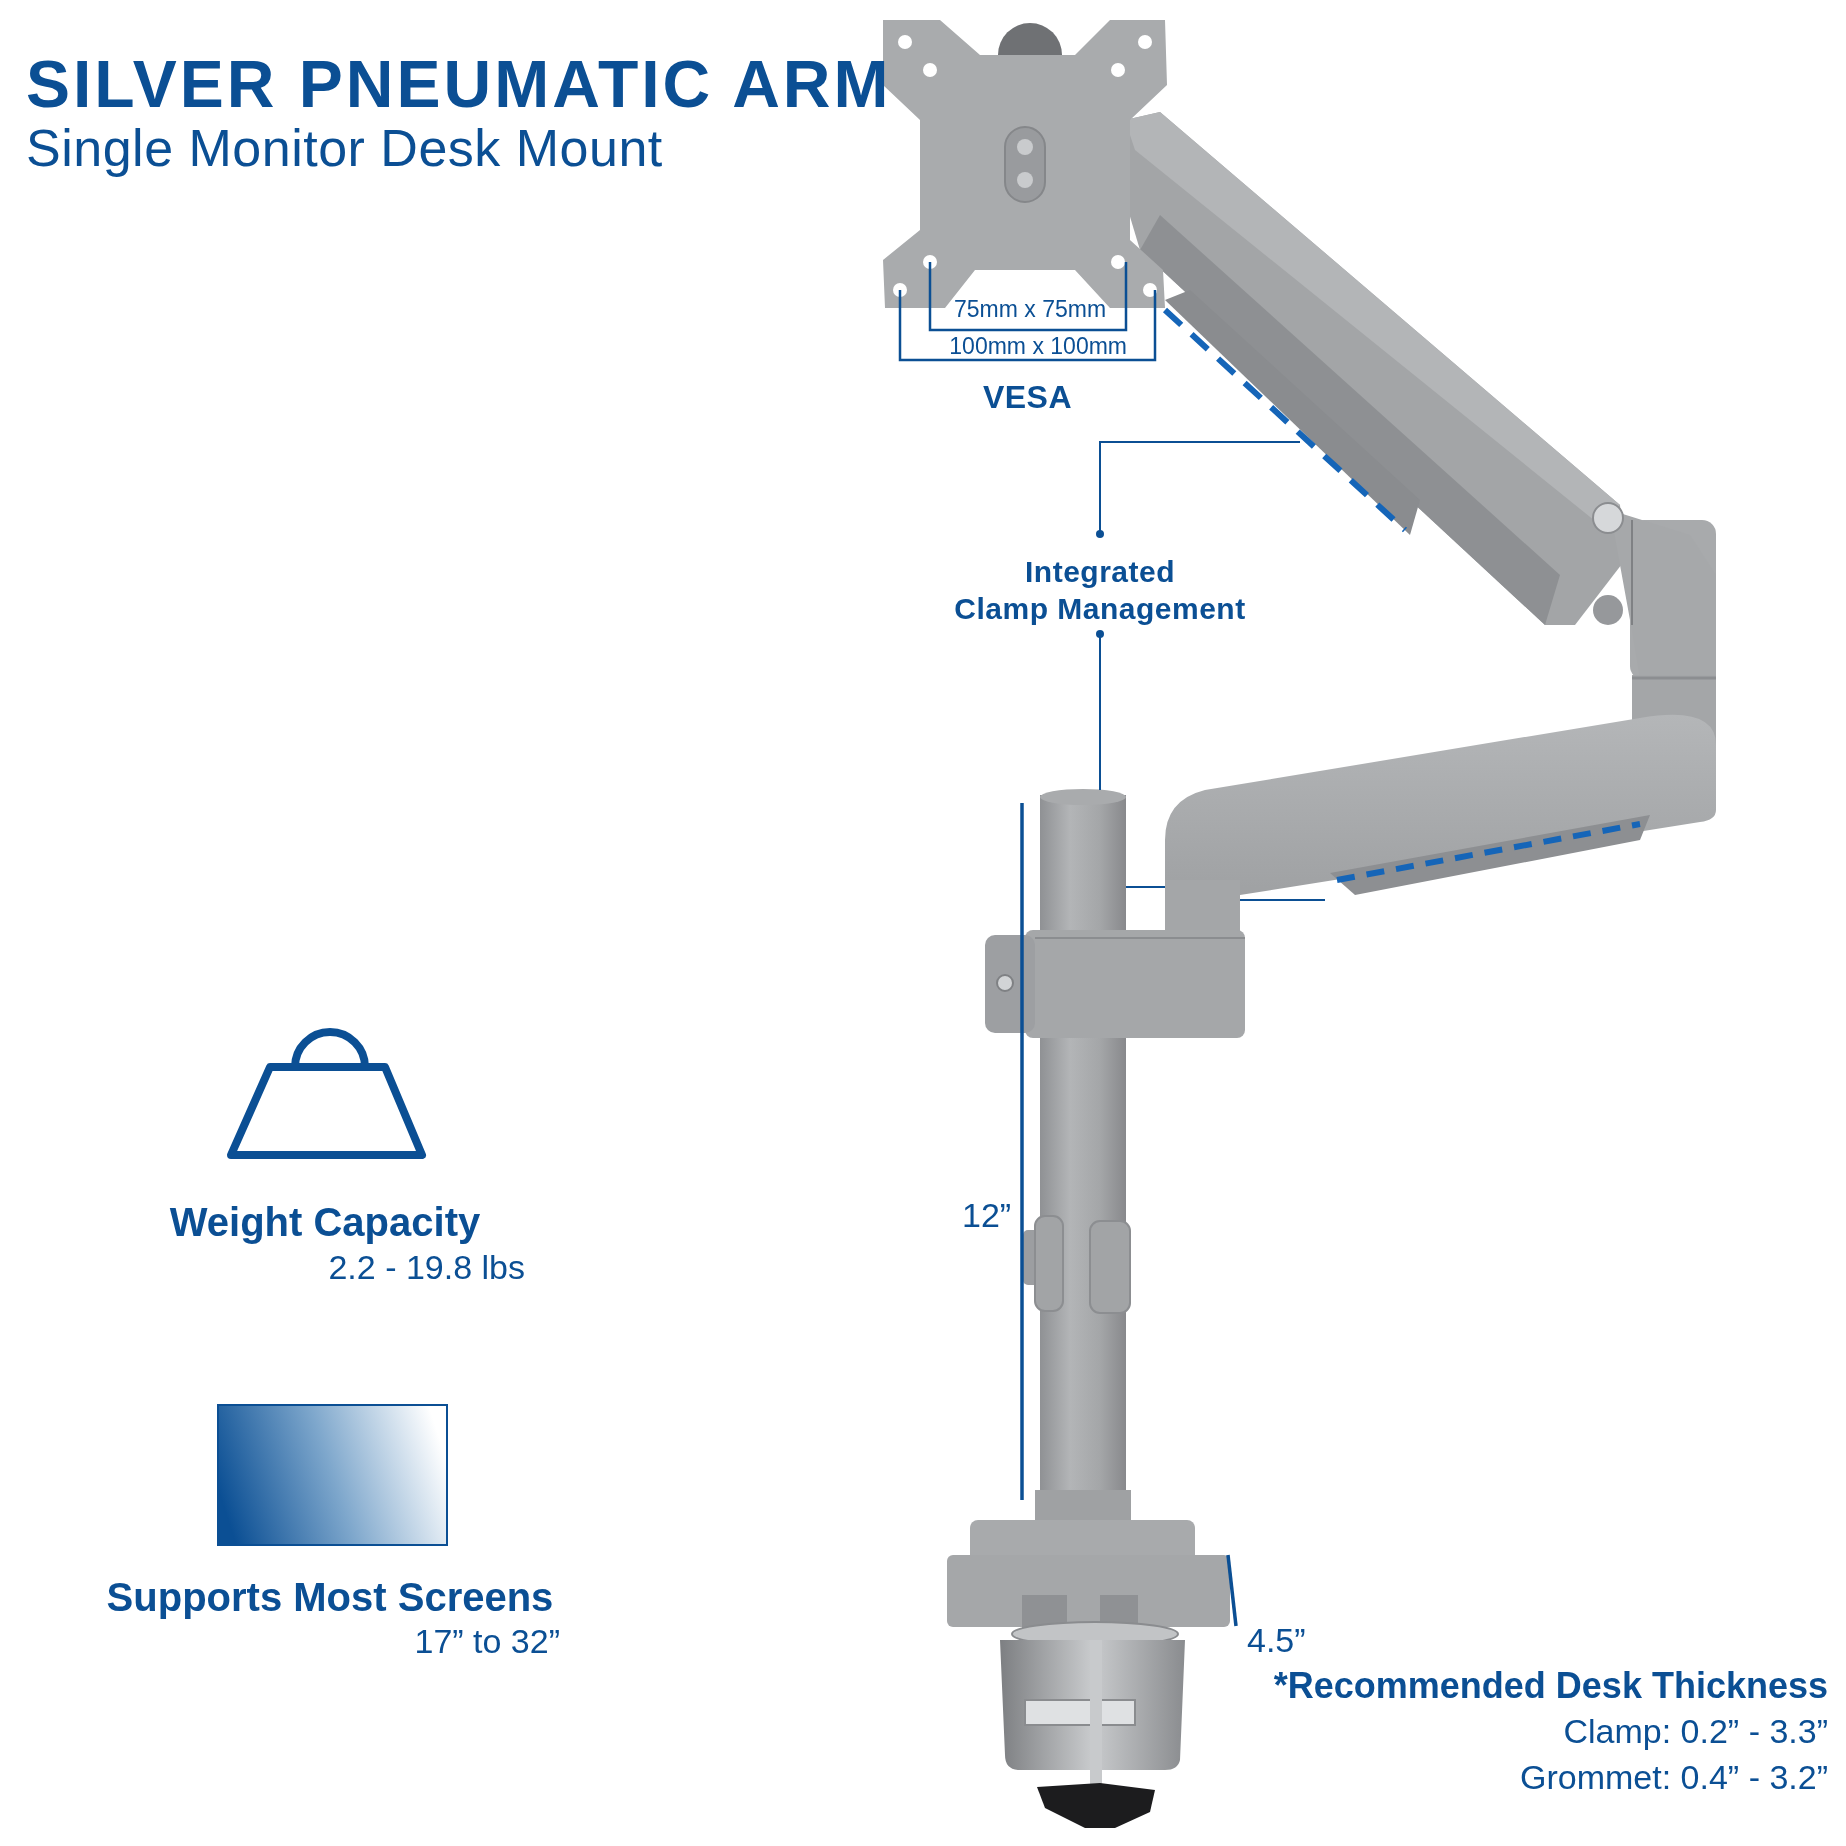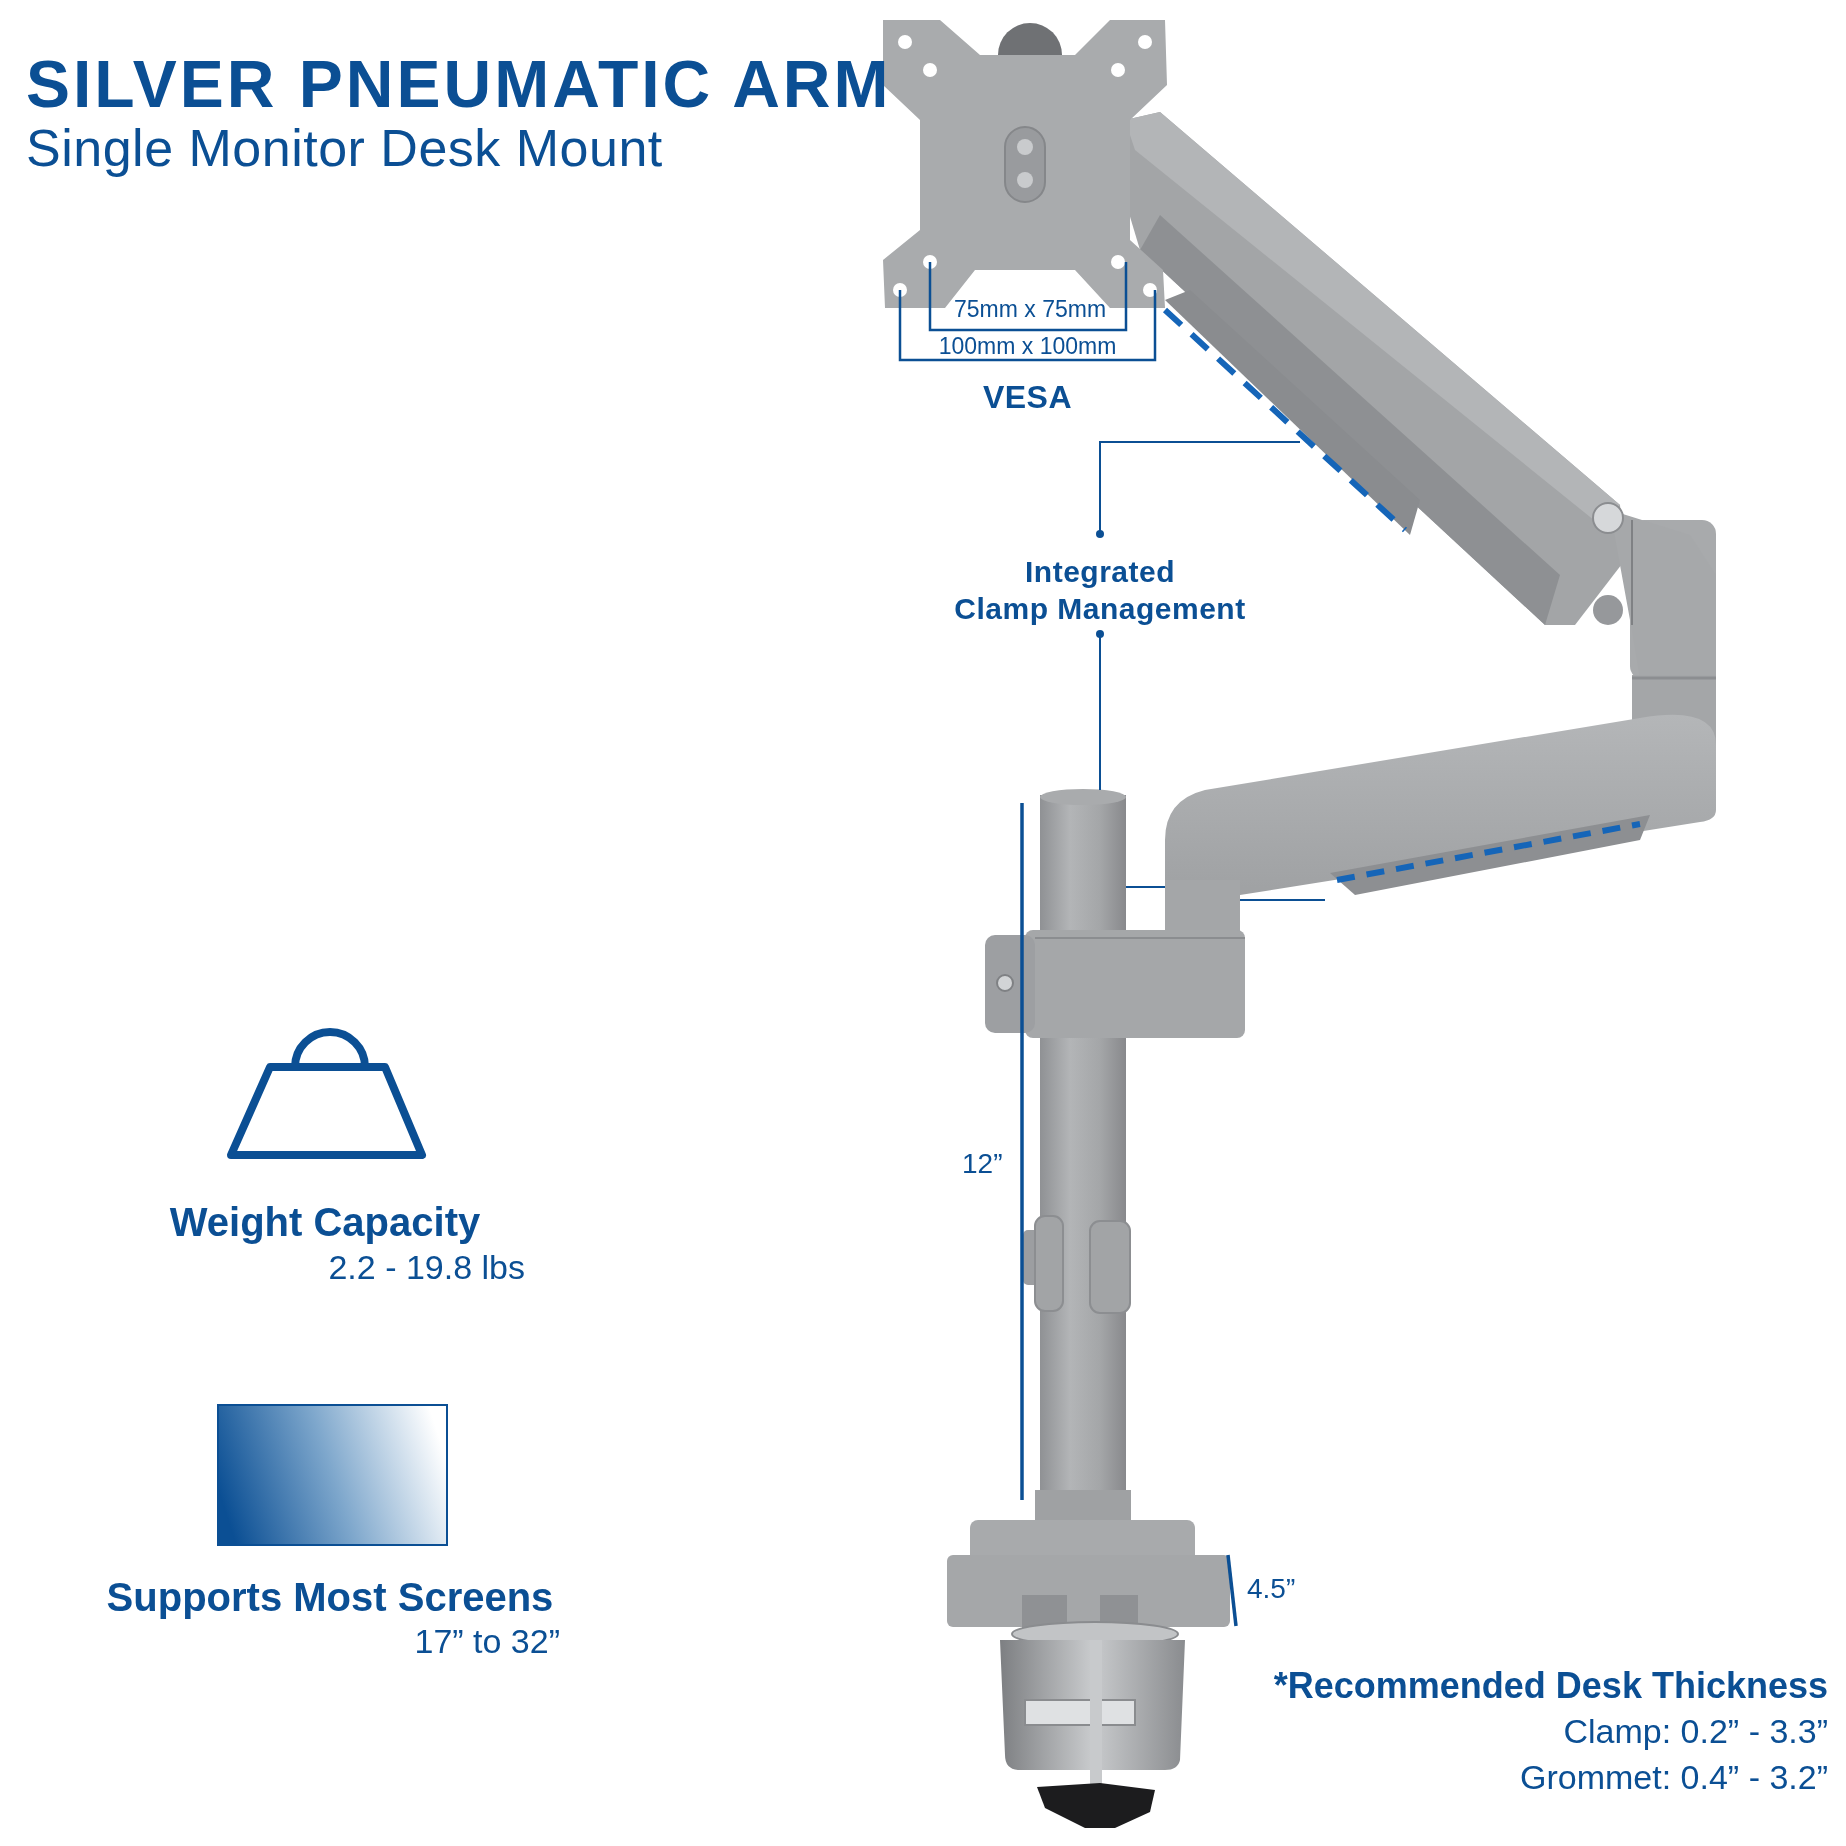--- a/index.html
+++ b/index.html
@@ -4,21 +4,21 @@
 <style>
   html, body { margin:0; padding:0; background:#ffffff; }
   body { width:1846px; height:1846px; position:relative; overflow:hidden;
          font-family:"Liberation Sans", "DejaVu Sans", sans-serif; color:#0b4f94; }
   .abs { position:absolute; }
   .title { left:26px; top:46px; font-size:66px; font-weight:bold; letter-spacing:3px; color:#0b4f94; white-space:nowrap; }
   .subtitle { left:26px; top:118px; font-size:52px; font-weight:normal; color:#0b4f94; white-space:nowrap; letter-spacing:0.5px; }
   .feat-title { font-size:40px; font-weight:bold; color:#0b4f94; text-align:center; white-space:nowrap; }
   .feat-val { font-size:34px; color:#0b4f94; text-align:right; white-space:nowrap; }
   .lbl-bold { font-size:30px; font-weight:bold; color:#0b4f94; text-align:center; white-space:nowrap; letter-spacing:0.5px;margin-top:7px; }
-  .dim { font-size:28px; color:#0b4f94; white-space:nowrap; }
+  .dim { font-size:34px; color:#0b4f94; white-space:nowrap;margin-top:48px; }
   .vesa-dim { font-size:23px; color:#0b4f94; white-space:nowrap; }
   .right { text-align:right; white-space:nowrap; }
   svg.main { position:absolute; left:0; top:0; }
 </style>
 </head>
 <body>
 
 <svg class="main" width="1846" height="1846" viewBox="0 0 1846 1846">
   <defs>
     <linearGradient id="poleGrad" x1="0" x2="1" y1="0" y2="0">
@@ -140,21 +140,21 @@
     <stop offset="0.5" stop-color="#7ea7cc"></stop>
     <stop offset="1" stop-color="#ffffff"></stop>
   </linearGradient>
   <rect x="218" y="1405" width="229" height="140" fill="url(#screenGrad)" stroke="#0b4f94" stroke-width="2"></rect>
 </svg>
 
 <div class="abs title">SILVER PNEUMATIC ARM</div>
 <div class="abs subtitle">Single Monitor Desk Mount</div>
 
 <div class="abs vesa-dim" style="left:942px; top:296px; width:176px; text-align:center;">75mm x 75mm</div>
-<div class="abs vesa-dim" style="left:905px; top:333px; width:245px; text-align:center;">100mm x 100mm</div>
+<div class="abs vesa-dim" style="left:882px; top:333px; width:245px; text-align:right;">100mm x 100mm</div>
 <div class="abs lbl-bold" style="left:960px; top:372px; width:135px; font-size:32px;">VESA</div>
 
 <div class="abs lbl-bold" style="left:900px; top:548px; width:400px;">Integrated</div>
 <div class="abs lbl-bold" style="left:900px; top:585px; width:400px;">Clamp Management</div>
 
 <div class="abs dim" style="left:962px; top:1148px;">12”</div>
 <div class="abs dim" style="left:1247px; top:1573px;">4.5”</div>
 
 <div class="abs feat-title" style="left:125px; top:1200px; width:400px;">Weight Capacity</div>
 <div class="abs feat-val" style="left:125px; top:1248px; width:400px;">2.2 - 19.8 lbs</div>

